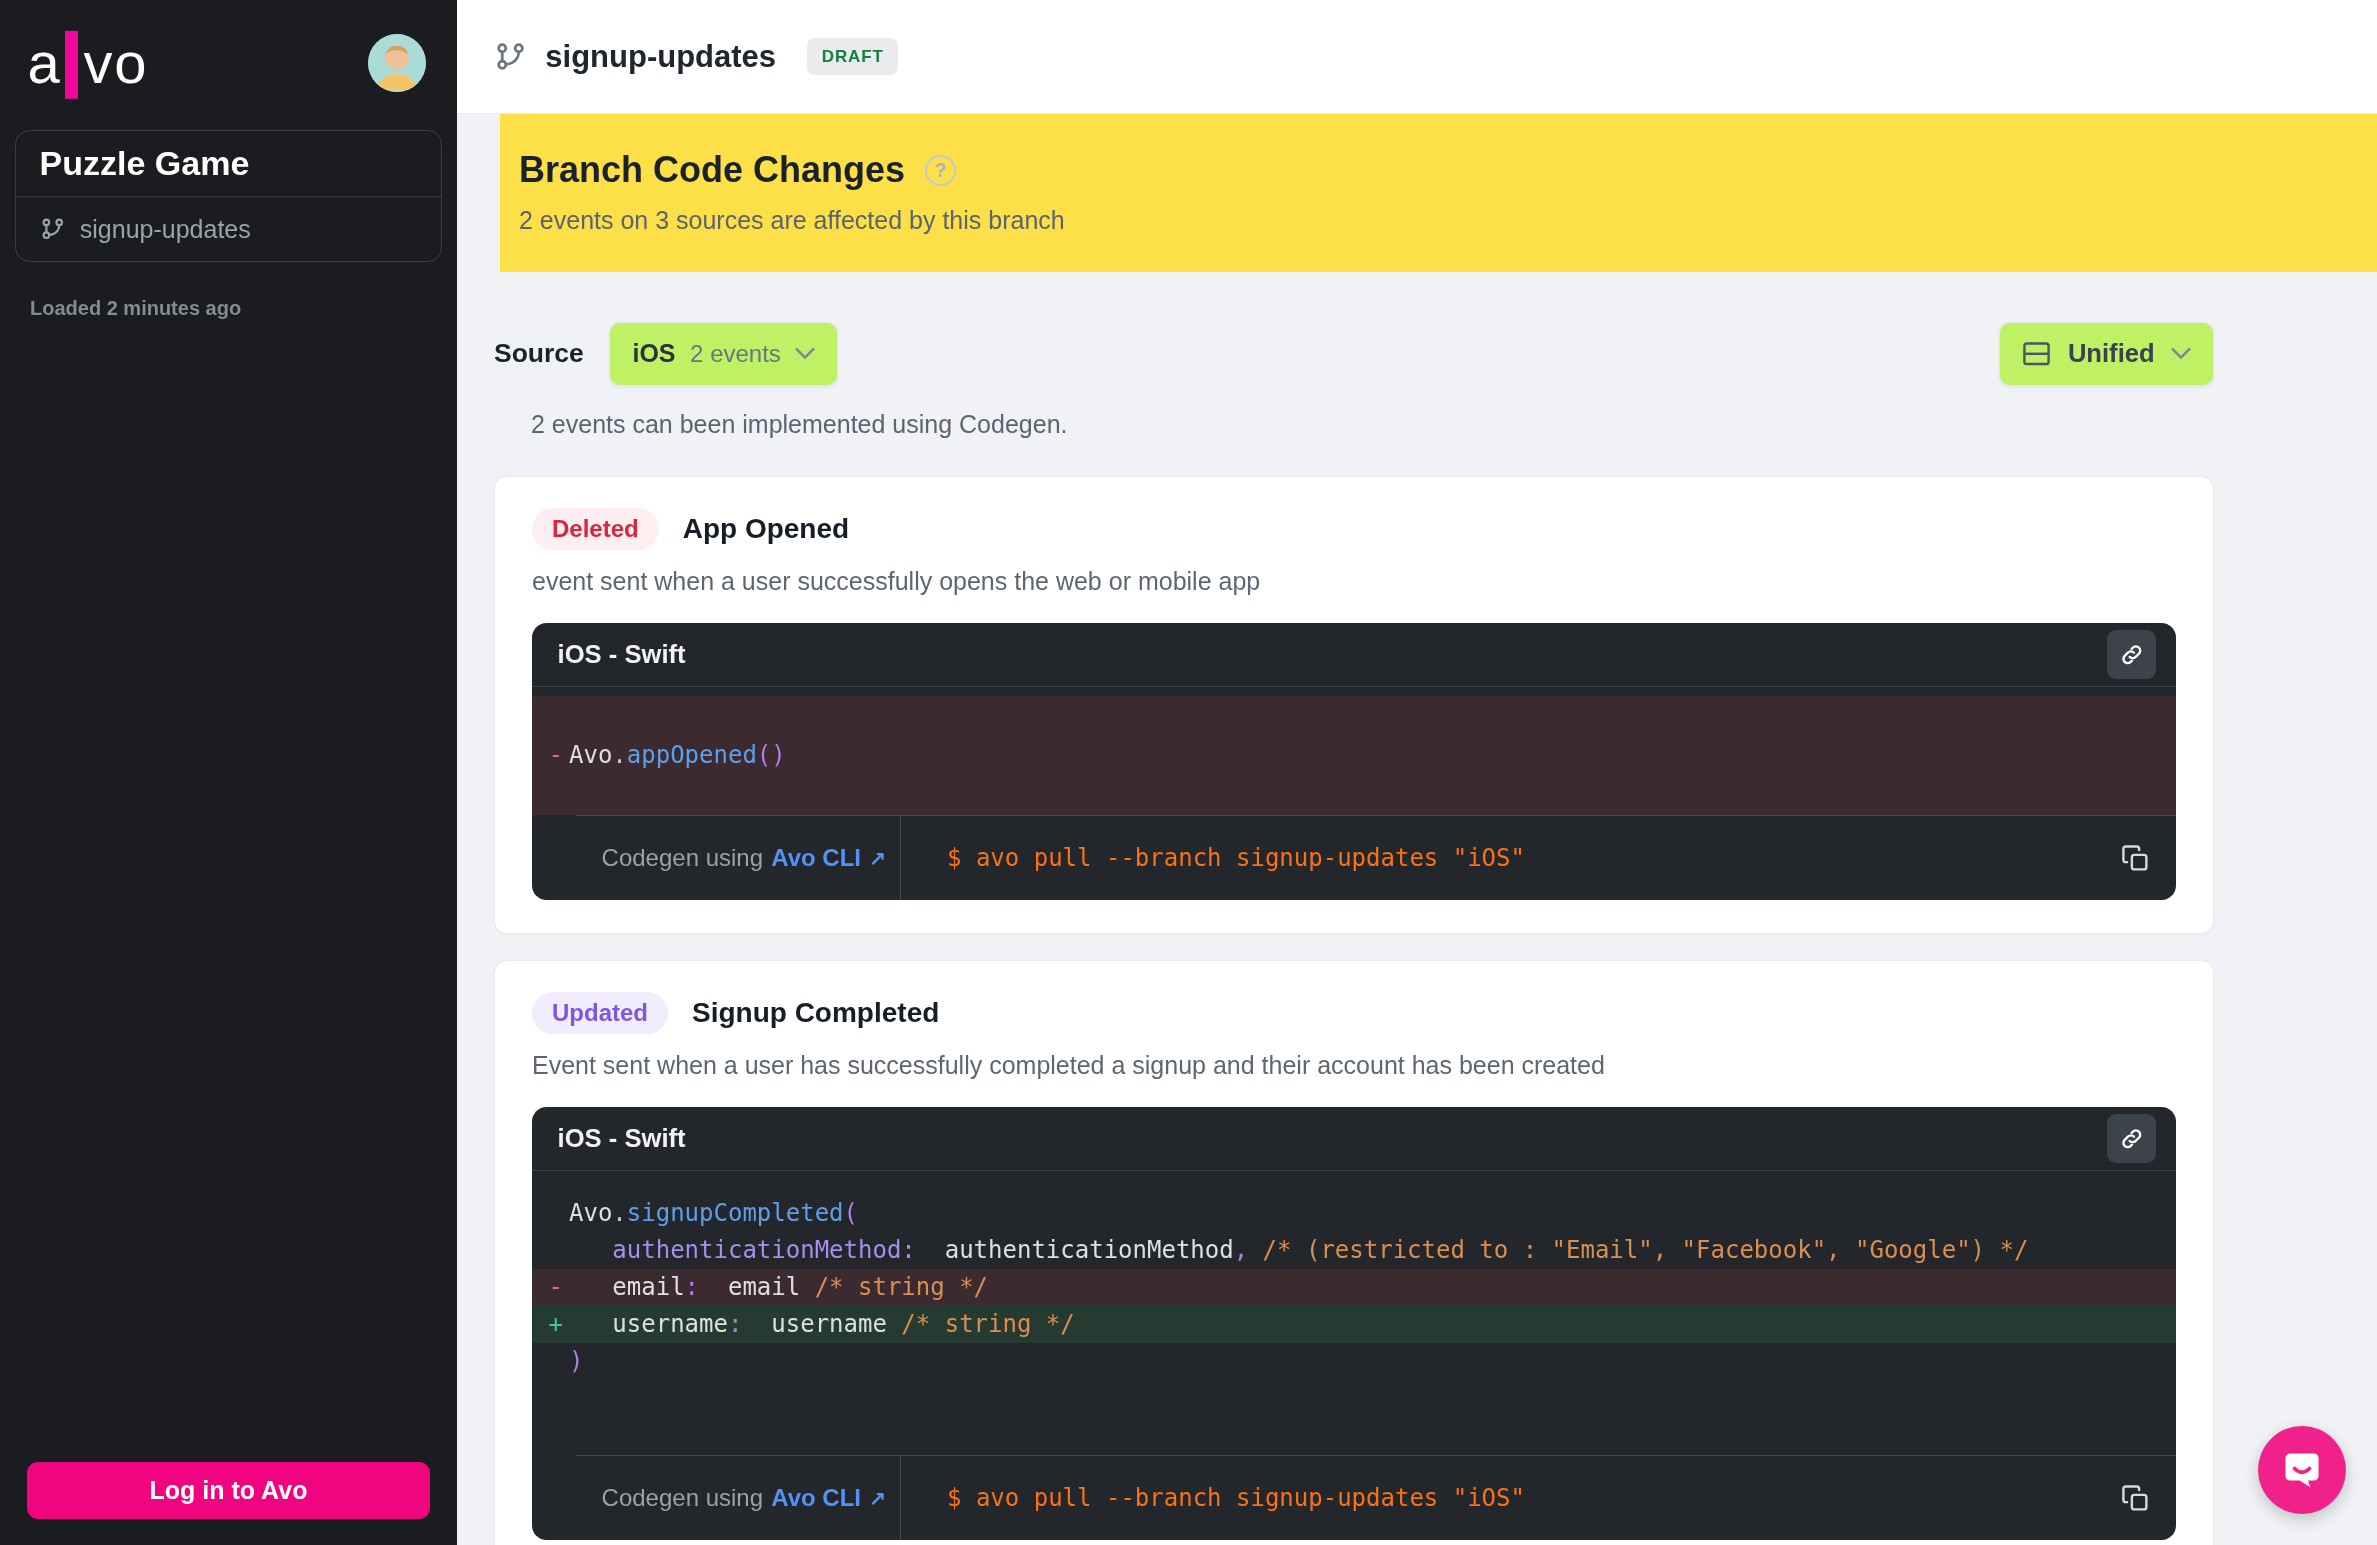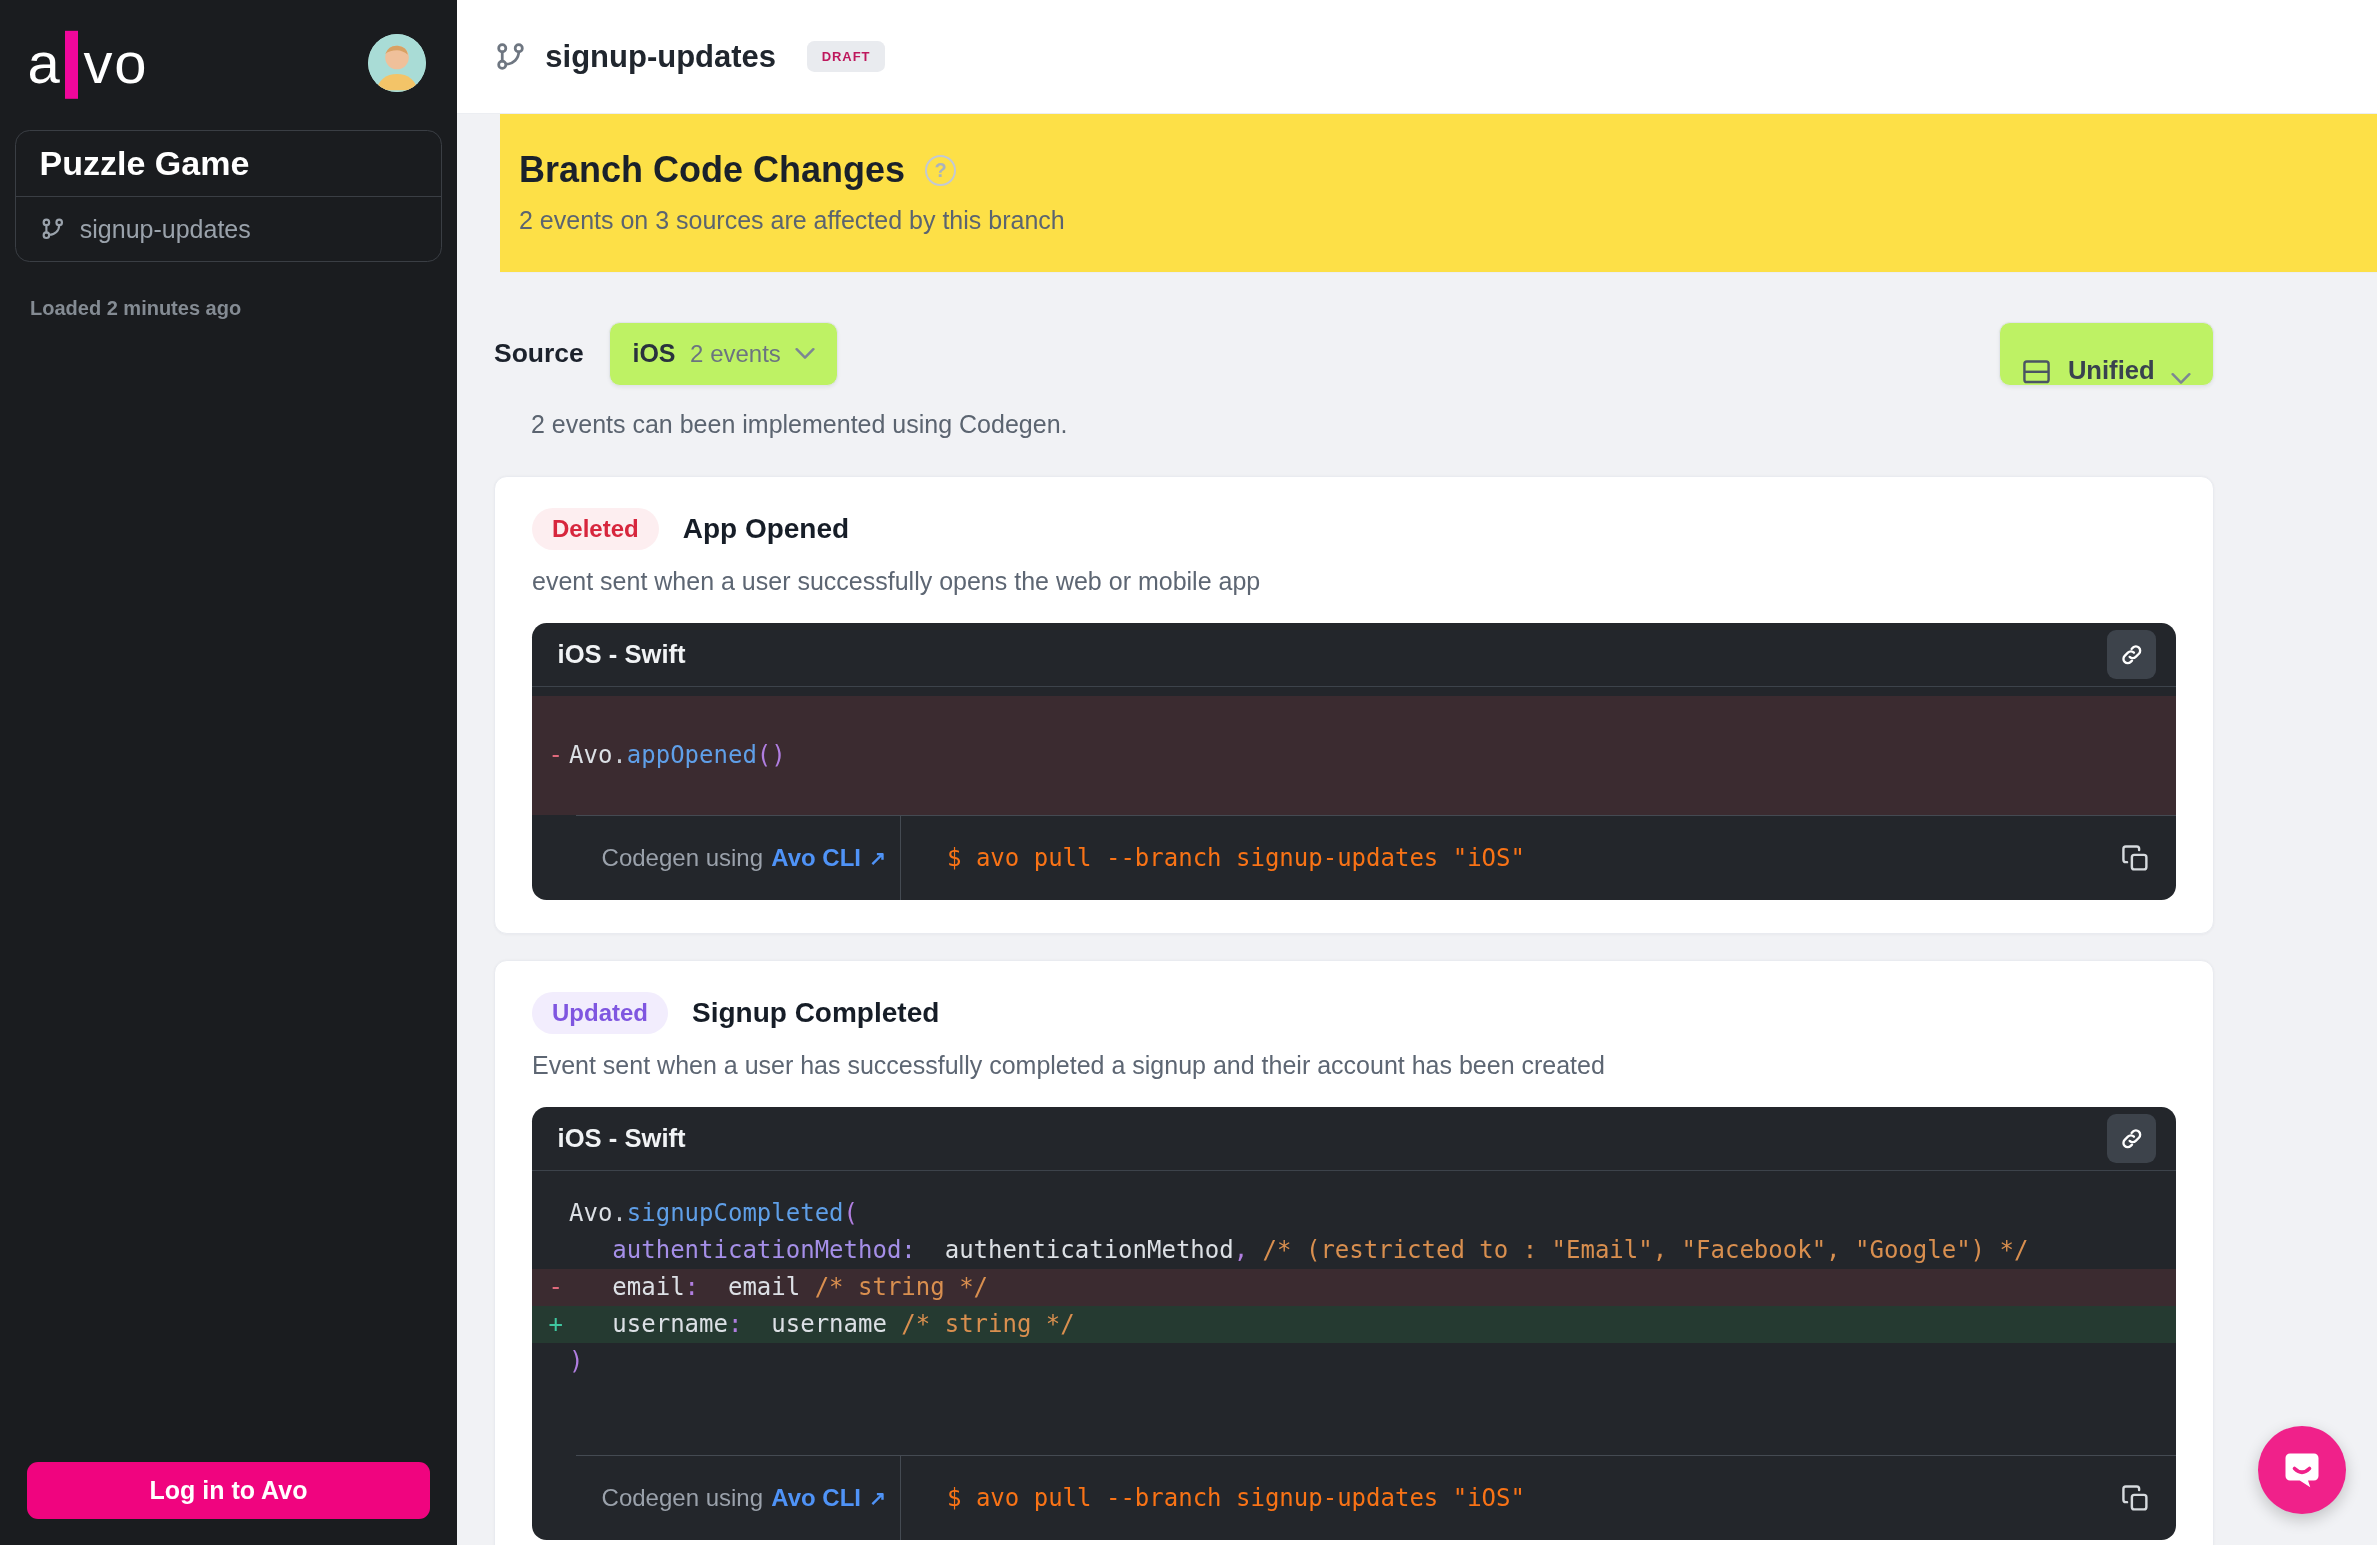--- a/index.html
+++ b/index.html
@@ -18,38 +18,38 @@
   .pb-row.workspace { color:#ffffff; font-weight:700; font-size:34px; }
   .pb-row.branch { border-top:1.8px solid #3a3e44; color:#9aa2ab; font-size:25px; gap:14.6px; }
   .loaded { margin:35px 0 0 30px; color:#848b93; font-size:20px; font-weight:600; }
   .sb-spacer { flex:1; }
   .login-btn { margin:0 27.4px 25.6px 27.4px; height:57px; border:none; border-radius:11px; background:#F0047F; color:#fff; font-size:25px; font-weight:700; font-family:"Liberation Sans",sans-serif; cursor:pointer; }
 
   
   .main { flex:1; display:flex; flex-direction:column; overflow:hidden; }
   .titlebar { height:114px; background:#ffffff; border-bottom:1.8px solid #eceef2; display:flex; align-items:center; padding-left:37px; gap:18.3px; }
   .titlebar h2 { font-size:31px; font-weight:700; color:#20262e; }
-  .draft-badge { background:#e9ebef; color:#be185d; font-size:13px; font-weight:700; letter-spacing:0.9px; border-radius:7.3px; padding:8.2px 14.6px; margin-left:12.8px; }
+  .draft-badge { background:#e9ebef; color:#15803d; font-size:17px; font-weight:700; letter-spacing:0.9px; border-radius:7.3px; padding:8.2px 14.6px; margin-left:12.8px; }
 
   .subheader { background:#fde047; border-bottom:1.8px solid #eceef2; padding:35px 37px 37px 19px;margin-left:43px; }
   .subheader .h1row { display:flex; align-items:center; gap:20px; }
   .subheader h1 { font-size:36px; font-weight:700; color:#1a212b; }
   .help-icon { width:31px; height:31px; border:2.3px solid #c3c9d2; border-radius:50%; color:#aab2bd; font-size:20px; font-weight:700; display:flex; align-items:center; justify-content:center; cursor:pointer; }
   .help-icon::before { content:"?"; }
   .subheader .sub { margin-top:14.6px; font-size:25px; color:#5b6470; }
 
   .content { flex:1; background:#f1f2f5; padding:49px 163px 0 37px; overflow:hidden; }
   .toolbar { display:flex; align-items:center; justify-content:space-between; }
   .toolbar-left { display:flex; align-items:center; gap:25.6px; }
   .src-label { font-size:26.5px; font-weight:700; color:#1c222c; }
   .select-btn { background:#bef264; border:1.8px solid #e2e5ea; border-radius:11px; height:64px; display:flex; align-items:center; gap:14.6px; padding:0 22px; box-shadow:0 1.8px 3.7px rgba(16,24,40,.05); cursor:pointer; }
   .select-btn .val { font-size:25px; font-weight:700; color:#2a323e; }
   .select-btn .meta { font-size:24px; color:#6b7480; }
   .chev { width:20px; height:12.8px; }
-  .view-select { gap:16.4px;align-items:flex-end; }
+  .view-select { gap:16.4px; }
   .view-select .val { color:#39424f; font-size:25.6px; }
   .note { margin-top:24px; font-size:25px; color:#5b6470;margin-left:37px; }
 
   
   .card { background:#fff; border:1.8px solid #e9ebf0; border-radius:12.8px; padding:31px 37px 33px 37px; box-shadow:0 0.9px 2.7px rgba(16,24,40,.04); }
   .card.first { margin-top:37px; }
   .card.second { margin-top:25.6px; }
   .card-head { display:flex; align-items:center; gap:24px; }
   .badge { font-size:24px; font-weight:600; border-radius:913px; padding:7.3px 20px; }
   .badge.deleted { color:#d7263d; background:#fdeef0; }

